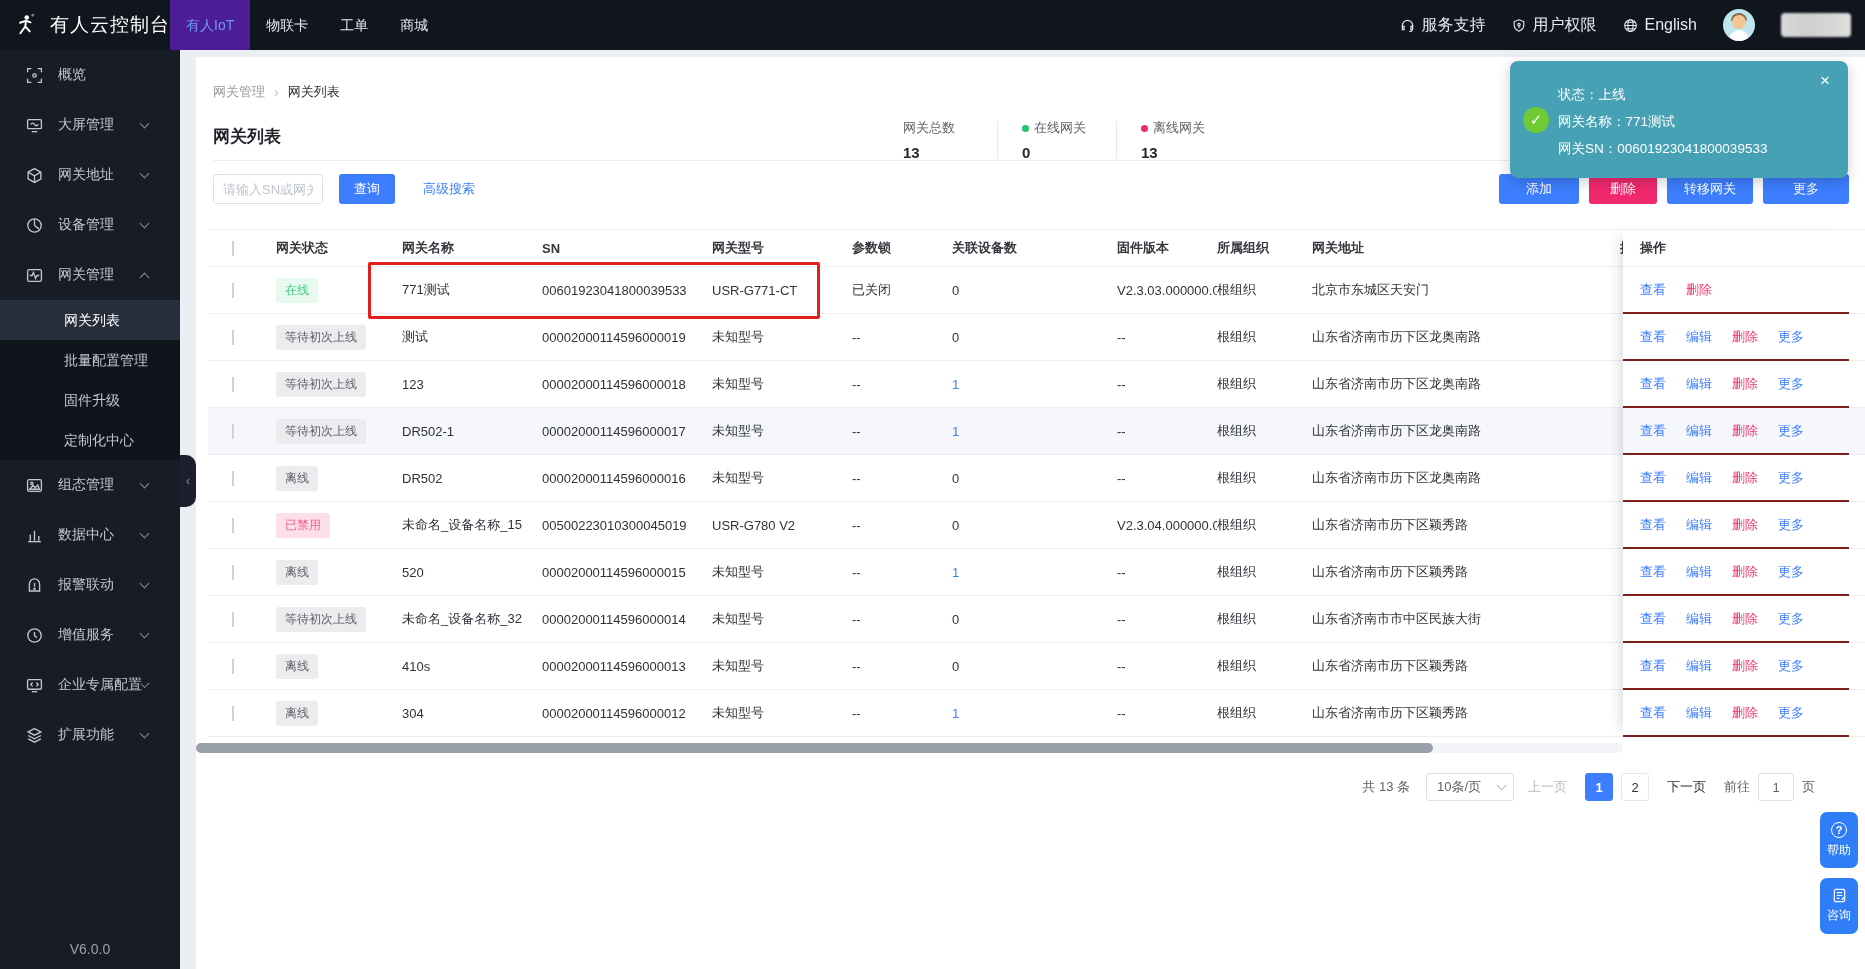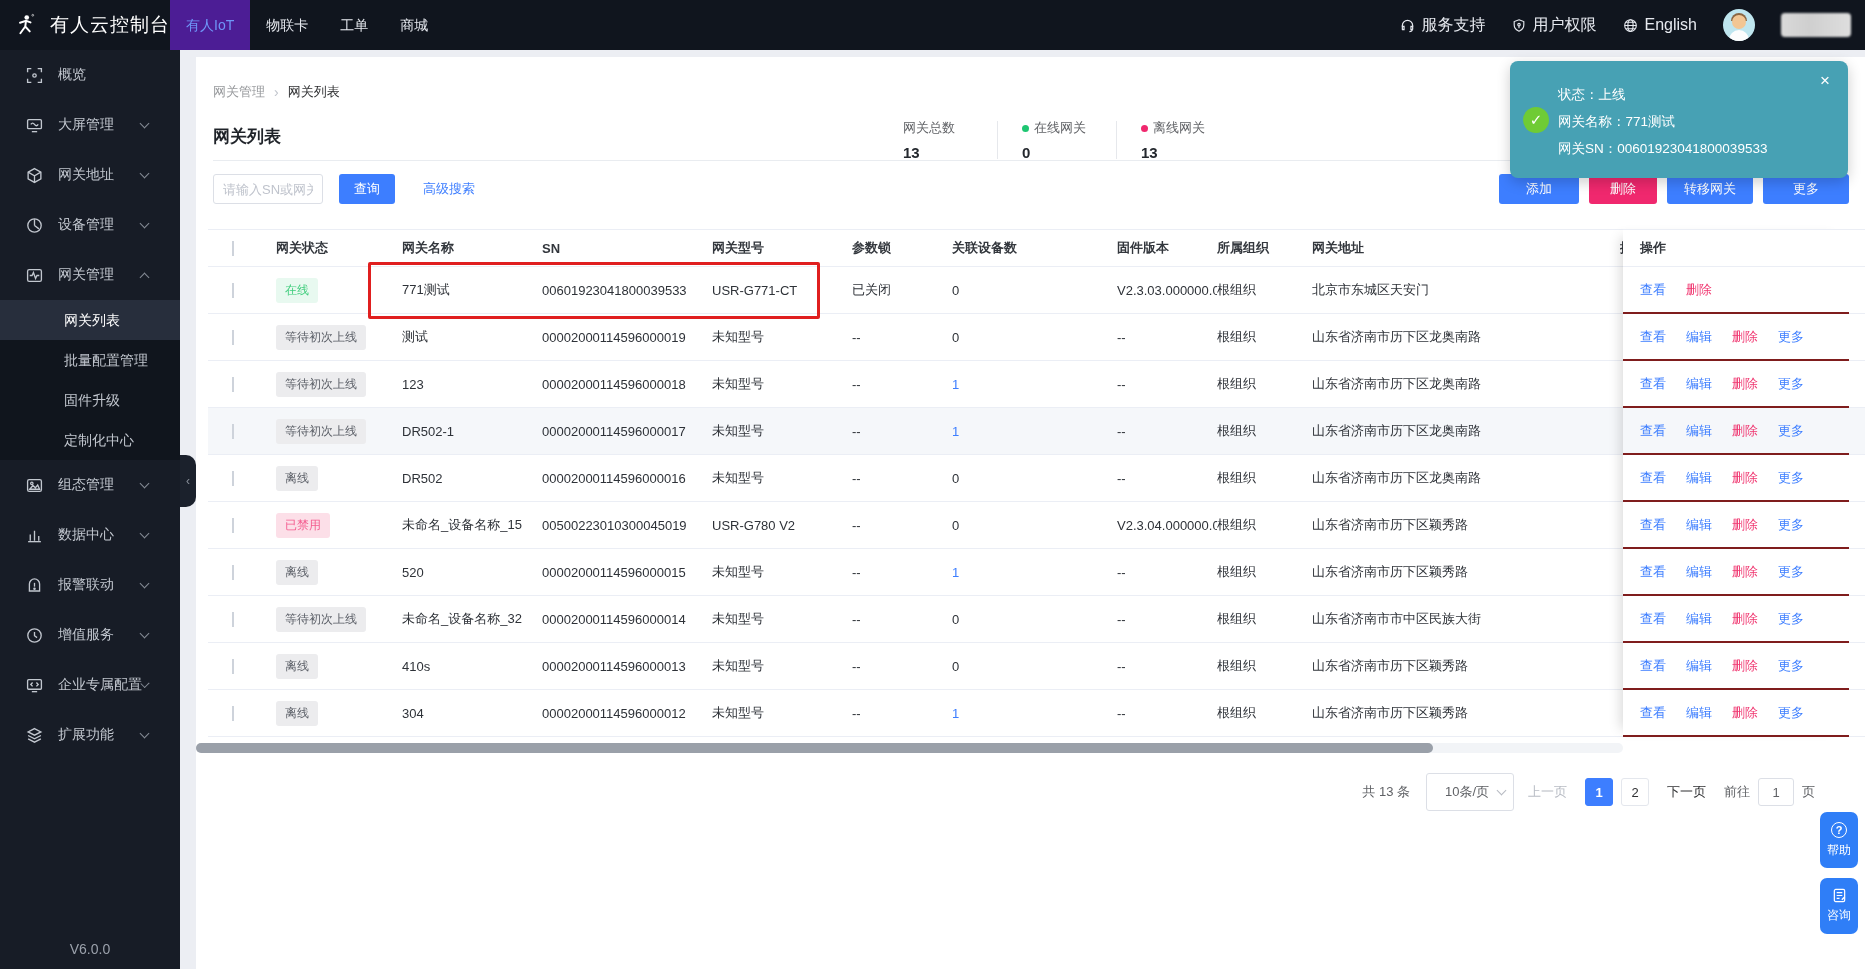--- a/index.html
+++ b/index.html
@@ -94,22 +94,22 @@
   .op-link { color:#3d7eff; cursor:pointer; white-space:nowrap; }
   .op-link.danger { color:#f0356f; }
   
   .h-scrollbar { position:relative; height:10px; margin-top:6px; }
   .h-track { position:absolute; left:0; top:0; height:10px; width:1427px; background:#f2f4f7; border-radius:5px; }
   .h-thumb { position:absolute; left:0; top:0; height:10px; width:1237px; background:#9aa0a9; border-radius:5px; cursor:pointer; }
   
   .pagination { display:flex; align-items:center; justify-content:flex-end; margin:20px 50px 0 0;
     font-size:13px; color:#606266; }
   .pg-total { margin-right:16px; }
-  .pg-size { width:88px; height:38px; border:1px solid #dcdfe6; border-radius:3px; display:flex;
-    align-items:center; justify-content:space-between; padding:0 8px 0 18px; color:#606266; cursor:pointer; }
+  .pg-size { width:88px; height:28px; border:1px solid #dcdfe6; border-radius:3px; display:flex;
+    align-items:center; justify-content:space-between; padding:0 8px 0 10px; color:#606266; cursor:pointer; }
   .pg-size .chev { border-color:#b6bac2; }
   .pg-prev { margin:0 14px; color:#b8bcc4; cursor:default; }
   .pg-page { min-width:28px; height:28px; border-radius:3px; display:flex; align-items:center; justify-content:center;
     margin:0 4px; cursor:pointer; background:#fff; border:1px solid #e4e7ed; color:#303133; }
   .pg-page.active { background:#3d7eff; border-color:#3d7eff; color:#fff; font-weight:bold; }
   .pg-next { margin:0 14px; color:#303133; cursor:pointer; }
   .pg-goto { margin-left:4px; }
   .pg-input { width:36px; height:28px; border:1px solid #dcdfe6; border-radius:3px; text-align:center;
     font-size:13px; color:#606266; margin:0 8px; outline:none; font-family:inherit; }
   

